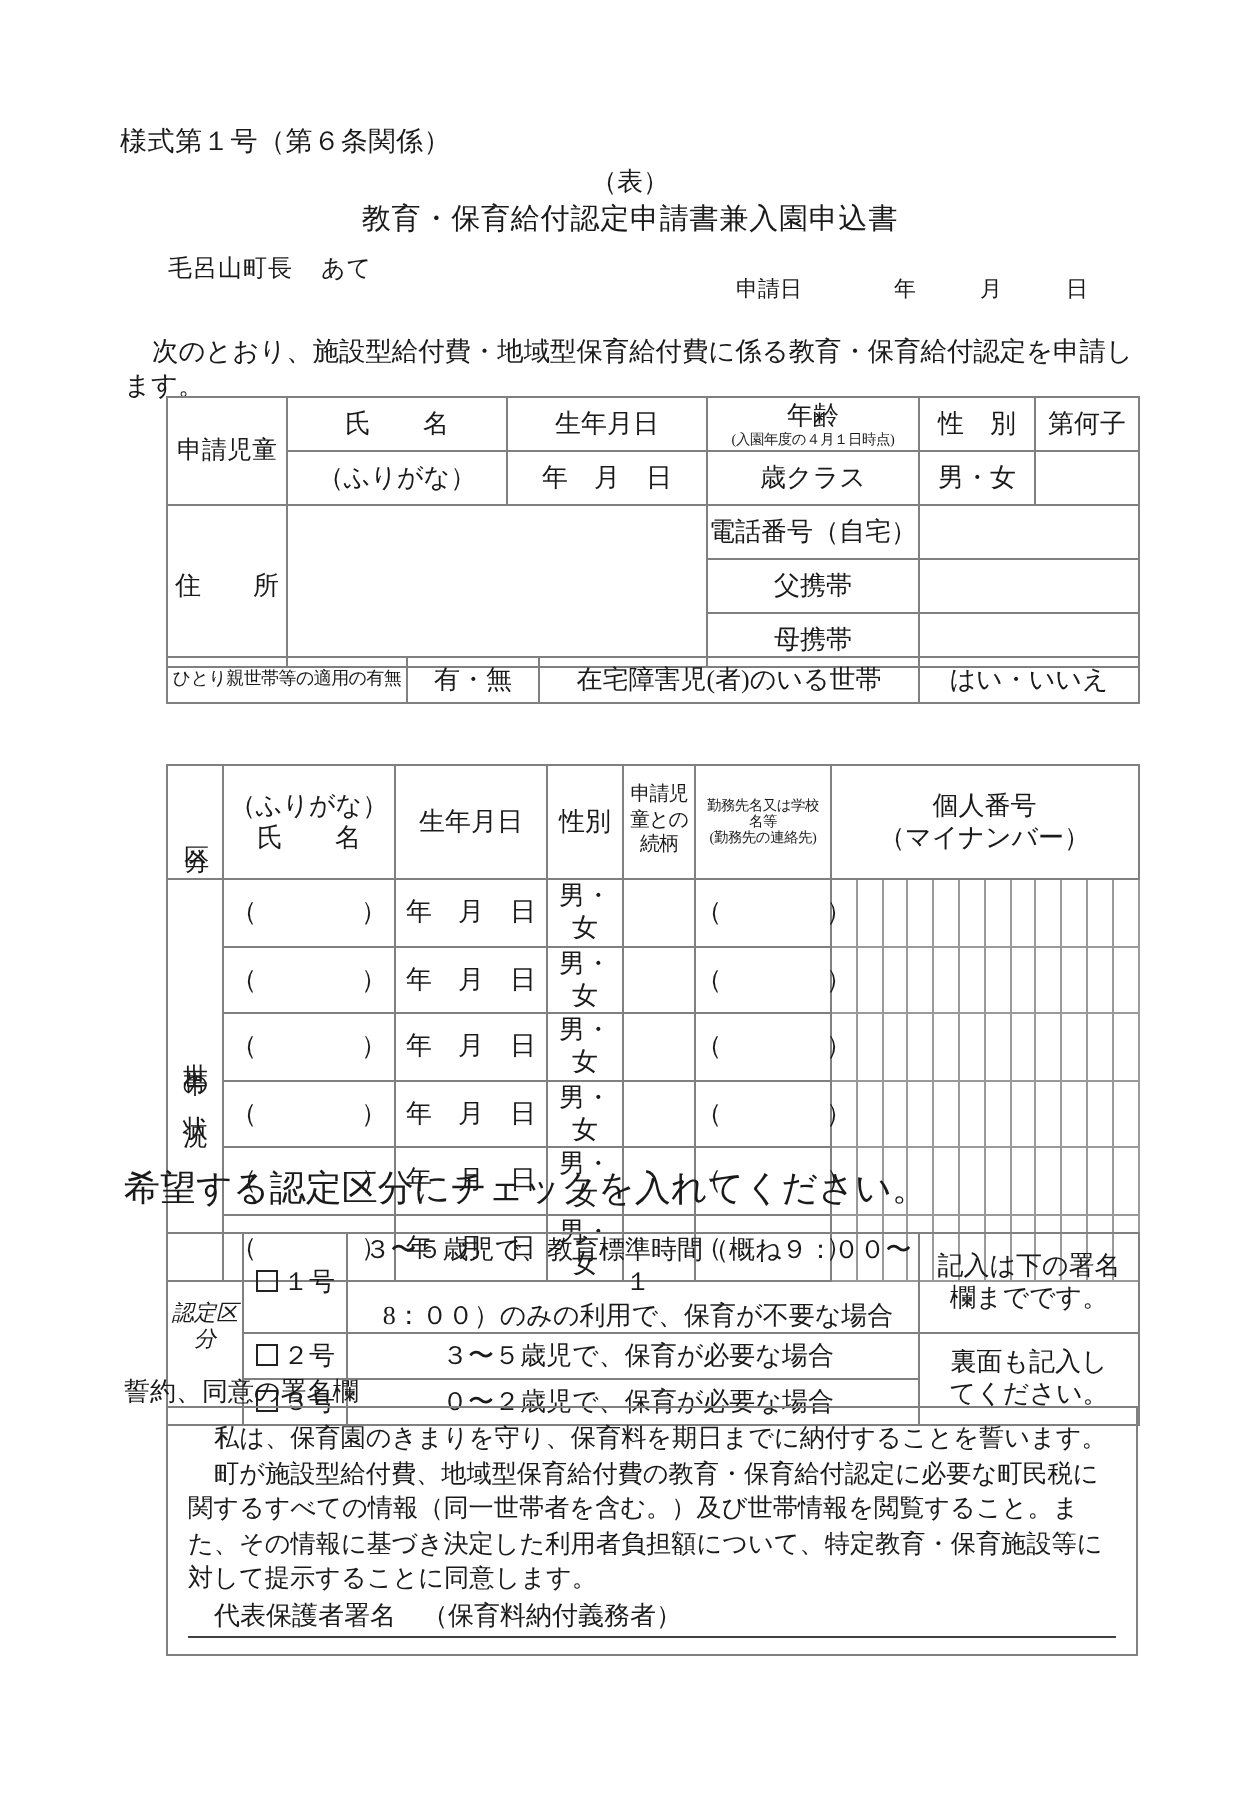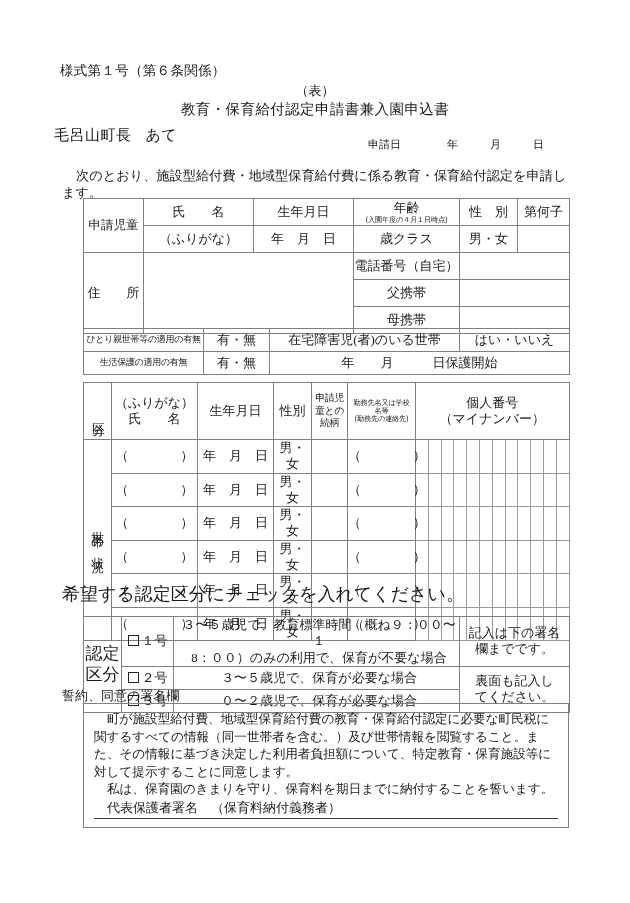--- a/index.html
+++ b/index.html
@@ -42,23 +42,23 @@
   .hdr-title {
     position: absolute;
     left: 0; top: 100px;
     width: 630px;
     text-align: center;
     font-size: 14.5px;
     letter-spacing: 0.4px;
   }
   .hdr-addressee {
     position: absolute;
-    left: 54px;
+    left: 84px;
     top: 126px;
-    font-size: 15px;
+    font-size: 12px;
     letter-spacing: 0.5px;
   }
   .hdr-addressee .gap { display: inline-block; width: 14px; }
   .hdr-appdate {
     position: absolute;
     left: 368px;
     top: 137px;
     font-size: 11px;
   }
   .hdr-appdate .sp1 { display: inline-block; width: 46px; }
@@ -142,21 +142,21 @@
   #tbl-nintei { left: 83px; top: 616px; width: 486px; }
   #tbl-nintei td { height: 22px; }
   .cb {
     display: inline-block;
     width: 9px; height: 9px;
     border: 1px solid #222;
     margin-right: 3px;
     vertical-align: -1px;
   }
   .lft { text-align: left; padding-left: 5px !important; }
-  .kubun-cell { font-size: 17px; line-height: 1.5; }
+  .kubun-cell { font-size: 11px; line-height: 1.5; font-style: italic; }
 
   
   .note-pledge {
     position: absolute;
     left: 62px;
     top: 687px;
     font-size: 13px;
   }
   #box-pledge {
     position: absolute;
@@ -252,25 +252,20 @@
         <col style="width:66px">
         <col style="width:190px">
         <col style="width:110px">
     </colgroup>
     <tbody>
       <tr>
         <td class="small9">ひとり親世帯等の適用の有無</td>
         <td>有・無</td>
         <td>在宅障害児(者)のいる世帯</td>
         <td>はい・いいえ</td>
-      </tr>
-      <tr>
-        <td class="small9">生活保護の適用の有無</td>
-        <td>有・無</td>
-        <td colspan="2">年　　月　　　日保護開始</td>
       </tr>
     </tbody>
   </table>
 
   <table class="frm" id="tbl-house">
     <colgroup>
       <col style="width:28px">
         <col style="width:86px">
         <col style="width:76px">
       <col style="width:38px">
@@ -462,18 +457,18 @@
           <span class="cb"></span><span>３号</span>
         </td>
         <td class="lft">０〜２歳児で、保育が必要な場合</td>
       </tr>
     </tbody>
   </table>
 
   <div class="note-pledge">誓約、同意の署名欄</div>
 
   <div id="box-pledge">
+    <p class="pledge-p">私は、保育園のきまりを守り、保育料を期日までに納付することを誓います。</p>
     <p class="pledge-p">町が施設型給付費、地域型保育給付費の教育・保育給付認定に必要な町民税に関するすべての情報（同一世帯者を含む。）及び世帯情報を閲覧すること。また、その情報に基づき決定した利用者負担額について、特定教育・保育施設等に対して提示することに同意します。</p>
-    <p class="pledge-p">私は、保育園のきまりを守り、保育料を期日までに納付することを誓います。</p>
     <span class="sig-line">代表保護者署名　（保育料納付義務者）</span>
   </div>
 
 </div>
 
 </body></html>

